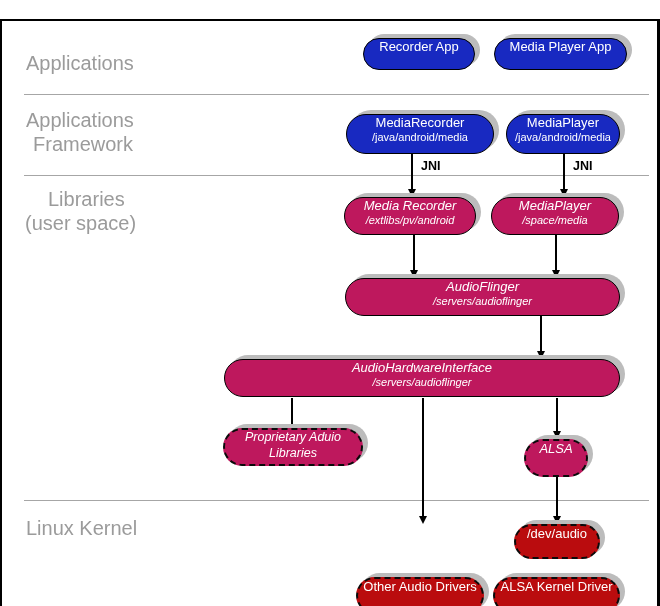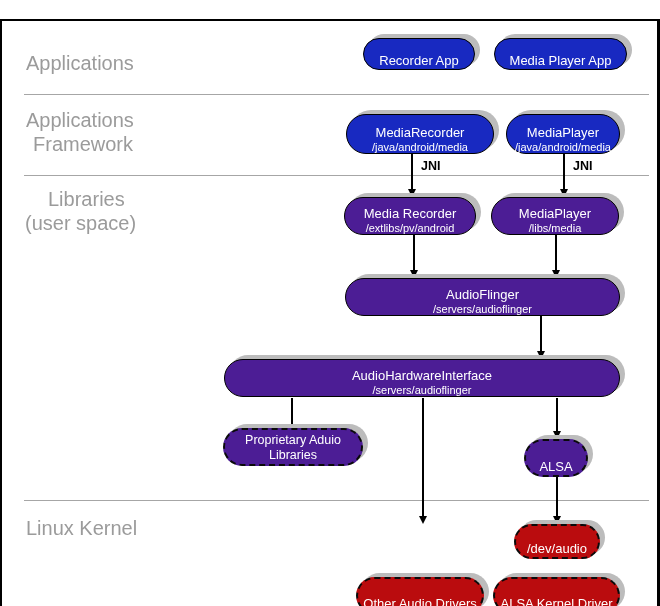--- a/index.html
+++ b/index.html
@@ -1,25 +1,25 @@
 <!DOCTYPE html>
 <html><head>
 <meta charset="utf-8">
 <style>
   html,body{margin:0;padding:0;background:#fff;}
   body{font-family:"Liberation Sans","DejaVu Sans",sans-serif;}
   .frame{position:relative;width:660px;height:606px;box-sizing:border-box;
          border:solid #000;border-width:2px 3px 3px 2px;background:#fff;overflow:hidden;margin-top:19px;}
   .sep{position:absolute;left:22px;width:625px;height:1px;background:#a6a6a6;}
   .slabel{position:absolute;color:#9b9b9b;font-size:20px;white-space:nowrap;}
-  .pill{position:absolute;display:flex;flex-direction:column;align-items:center;justify-content:flex-end;
+  .pill{position:absolute;display:flex;flex-direction:column;align-items:center;justify-content:flex-start;
         color:#fff;text-align:center;border:1.5px solid #000;border-radius:999px;
         box-shadow:5px -4px 0 0 #bcbcbc;box-sizing:border-box;}
   .blue{background:#1829c1;}
-  .green{background:#4c1d95;}
+  .green{background:#be185d;font-style:italic;}
   .red{background:#ba0c0e;}
   .dashedb{border:2px dashed #0a0a0a;}
   .t1{font-size:13px;line-height:1.2;white-space:nowrap;}
   .t1b{font-size:12.5px;line-height:1.25;white-space:nowrap;}
   .t2{font-size:11px;line-height:1.1;white-space:nowrap;}
   .vline{position:absolute;width:1.5px;background:#000;}
   .arrow{position:absolute;width:0;height:0;border-left:4px solid transparent;
          border-right:4px solid transparent;border-top:8px solid #000;}
   .jni{position:absolute;font-size:12.5px;font-weight:700;color:#000;white-space:nowrap;}
 </style>
@@ -61,21 +61,21 @@
   <div class="vline" style="left:561px;top:133px;height:35px"></div>
   <div class="arrow" style="left:558px;top:168px"></div>
   <span class="jni" style="left:571px;top:138px">JNI</span>
 
   <div class="pill green" style="left:342px;top:176px;width:132px;height:38px">
     <span class="t1">Media Recorder</span>
     <span class="t2">/extlibs/pv/android</span>
   </div>
   <div class="pill green" style="left:489px;top:176px;width:128px;height:38px">
     <span class="t1">MediaPlayer</span>
-    <span class="t2">/libs/media</span>
+    <span class="t2">/space/media</span>
   </div>
 
   <div class="vline" style="left:411px;top:214px;height:35px"></div>
   <div class="arrow" style="left:408px;top:249px"></div>
   <div class="vline" style="left:553px;top:214px;height:35px"></div>
   <div class="arrow" style="left:550px;top:249px"></div>
 
   <div class="pill green" style="left:343px;top:257px;width:275px;height:38px">
     <span class="t1">AudioFlinger</span>
     <span class="t2">/servers/audioflinger</span>

